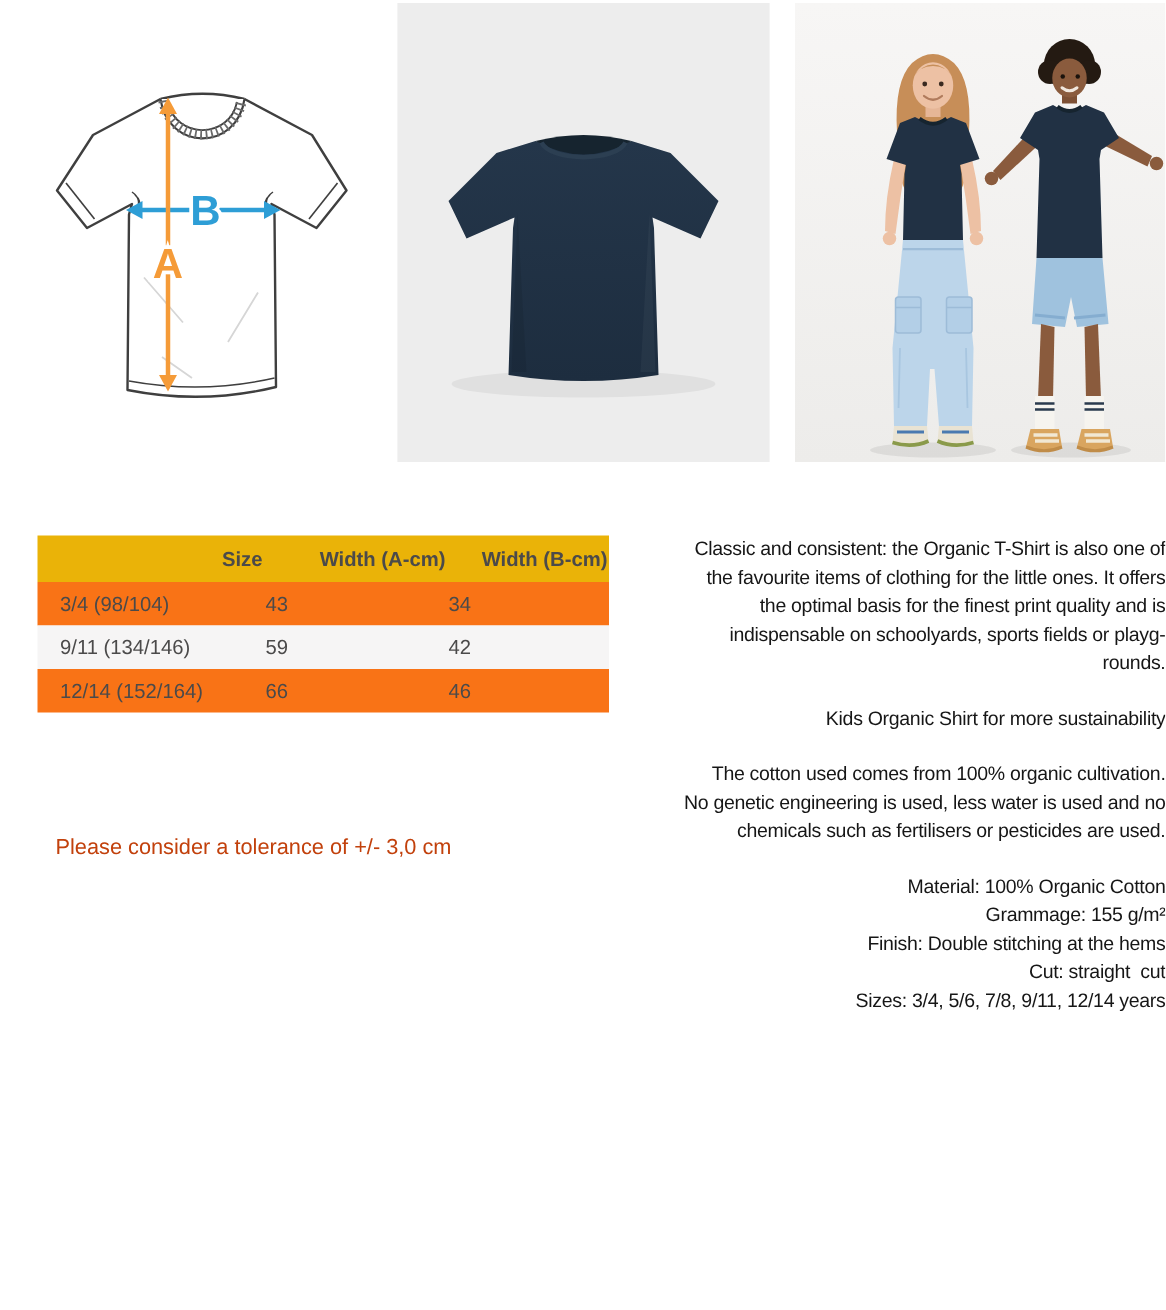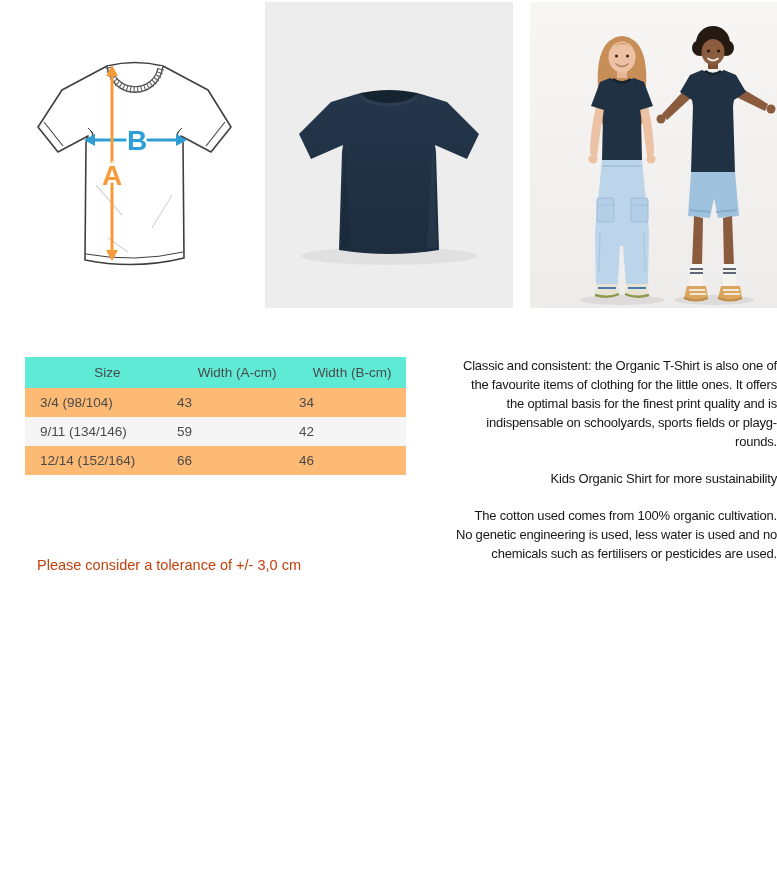--- a/index.html
+++ b/index.html
@@ -9,26 +9,26 @@
   
   .gallery-item{position:absolute;top:0;}
   #diagram-tile{left:0;top:0;width:260px;height:310px;background:#ffffff;}
   #flatlay-tile{left:265px;top:2px;width:248px;height:306px;background:#ededed;}
   #kids-tile{left:530px;top:2px;width:247px;height:306px;background:#f5f4f2;}
   .gallery-item svg{display:block;width:100%;height:100%;}
 
   
   #size-table{position:absolute;left:25px;top:357px;width:361px;border-collapse:collapse;
               font-size:13.5px;color:#4b4a4a;table-layout:fixed;}
-  #size-table th{font-weight:normal;text-align:center;background:#5eead4;height:29px;}
+  #size-table th{font-weight:bold;text-align:right;background:#eab308;height:29px;}
   #size-table td{height:27px;}
   #size-table th:nth-child(1),#size-table td:nth-child(1){width:135px;padding-left:15px;}
   #size-table th:nth-child(2),#size-table td:nth-child(2){width:120px;}
   #size-table th:nth-child(3),#size-table td:nth-child(3){width:106px;}
-  #size-table tr.stripe-a td{background:#fdba74;}
+  #size-table tr.stripe-a td{background:#f97316;}
   #size-table tr.stripe-b td{background:#f6f5f5;}
 
   
   #tolerance{position:absolute;left:37px;top:557px;font-size:14.5px;color:#c2410c;}
 
   
   #description{position:absolute;left:411px;top:356px;width:366px;font-size:13px;
                line-height:19px;color:#161616;letter-spacing:-0.2px;text-align:right;}
   #description p{margin:0 0 18px 0;white-space:pre-wrap;}
 </style>
@@ -216,15 +216,20 @@
   <div id="description">
     <p>Classic and consistent: the Organic T-Shirt is also one of
 the favourite items of clothing for the little ones. It offers
 the optimal basis for the finest print quality and is
 indispensable on schoolyards, sports fields or playg-
 rounds.</p>
     <p>Kids Organic Shirt for more sustainability</p>
     <p>The cotton used comes from 100% organic cultivation.
 No genetic engineering is used, less water is used and no
 chemicals such as fertilisers or pesticides are used.</p>
+    <p>Material: 100% Organic Cotton
+Grammage: 155 g/m²
+Finish: Double stitching at the hems
+Cut: straight  cut
+Sizes: 3/4, 5/6, 7/8, 9/11, 12/14 years</p>
   </div>
 
 </div>
 
 </body></html>

